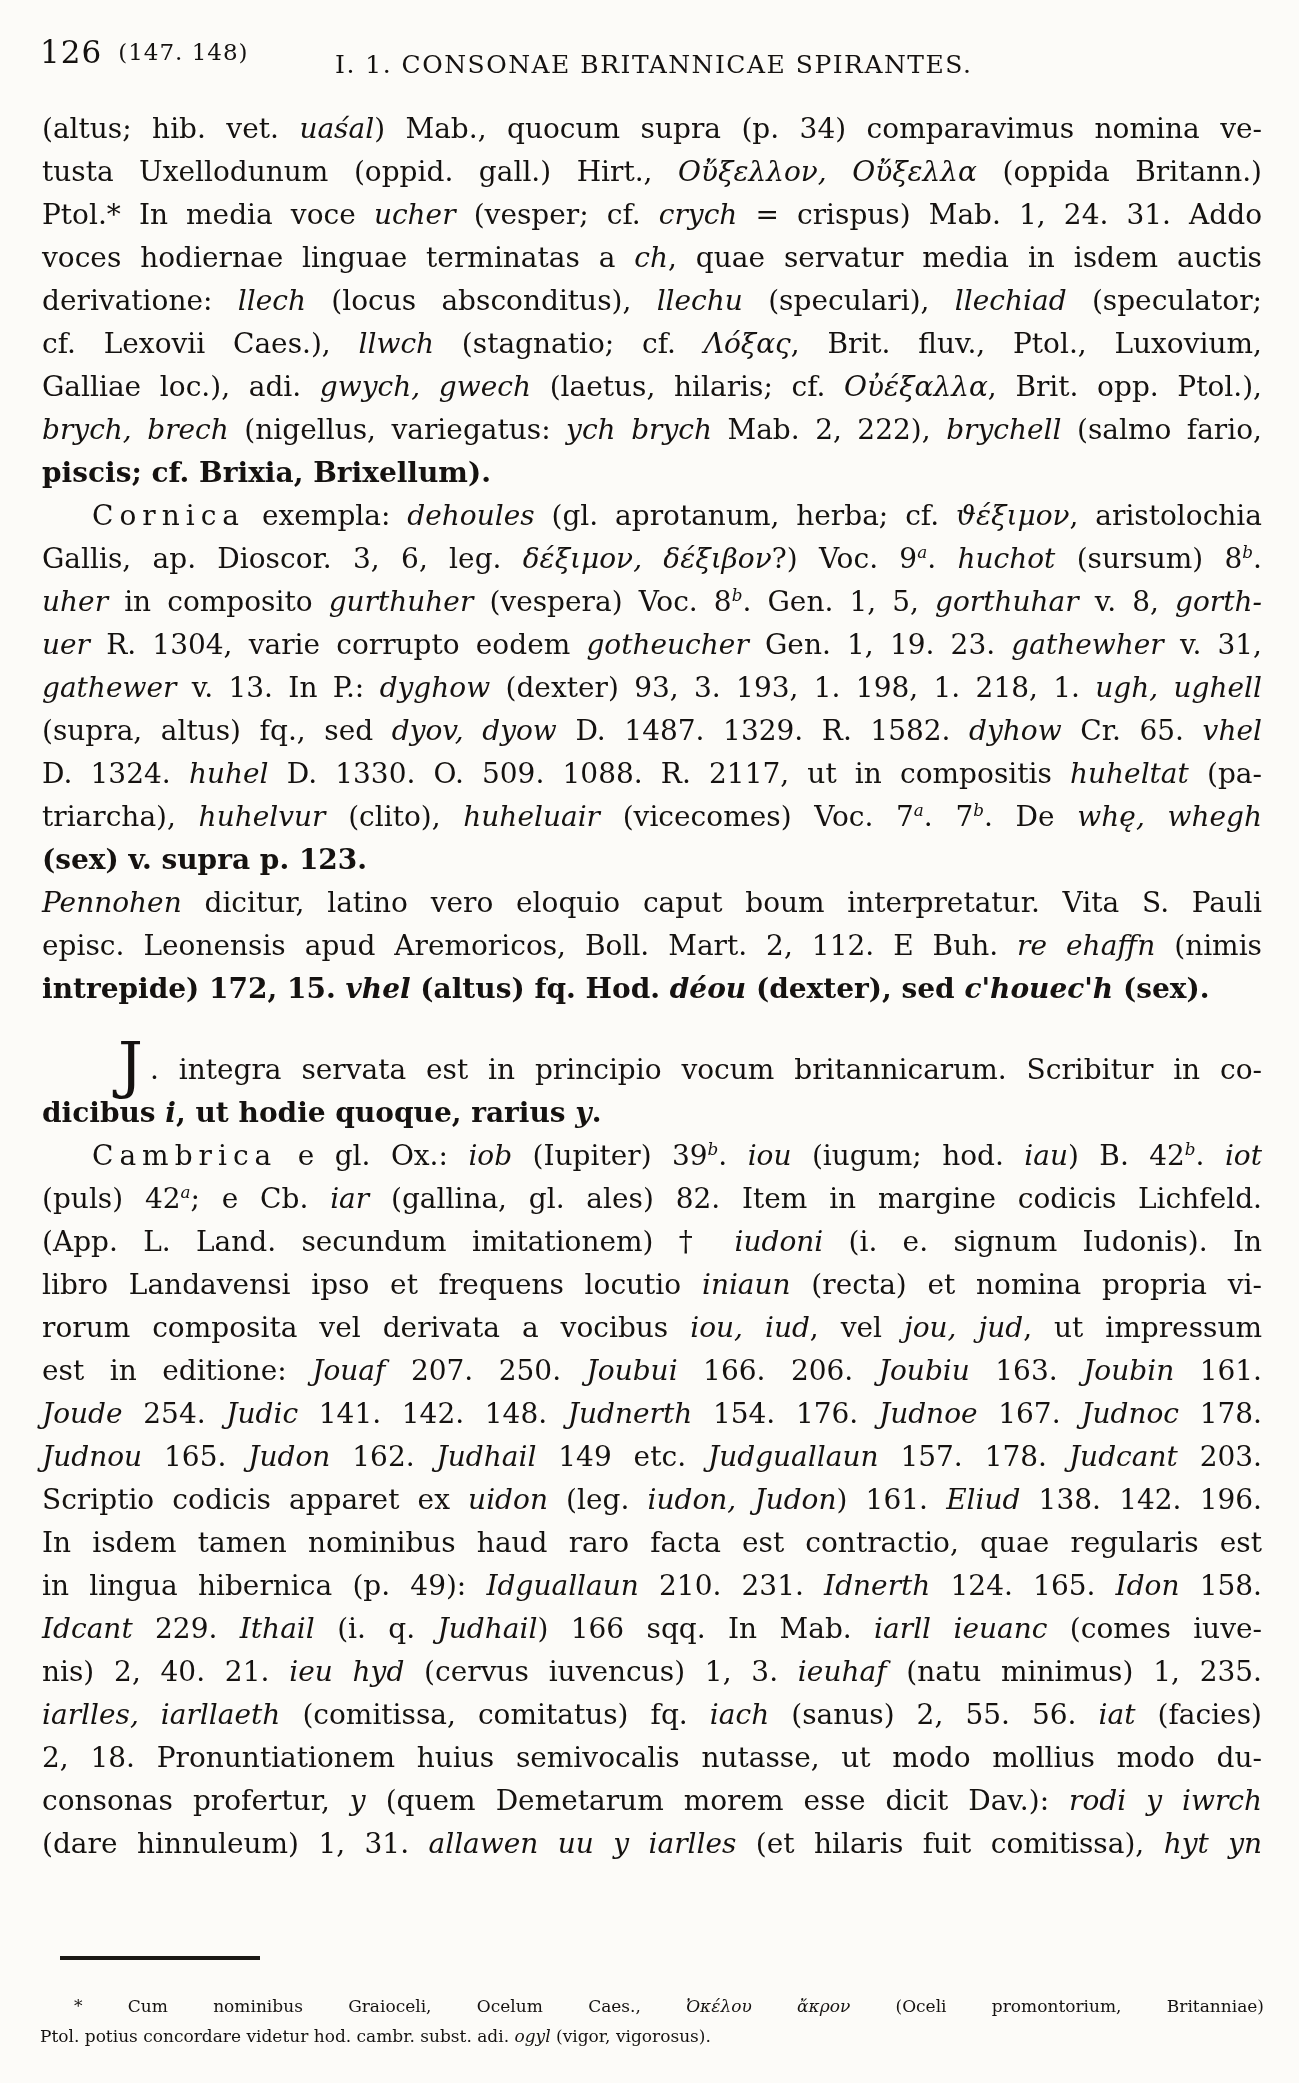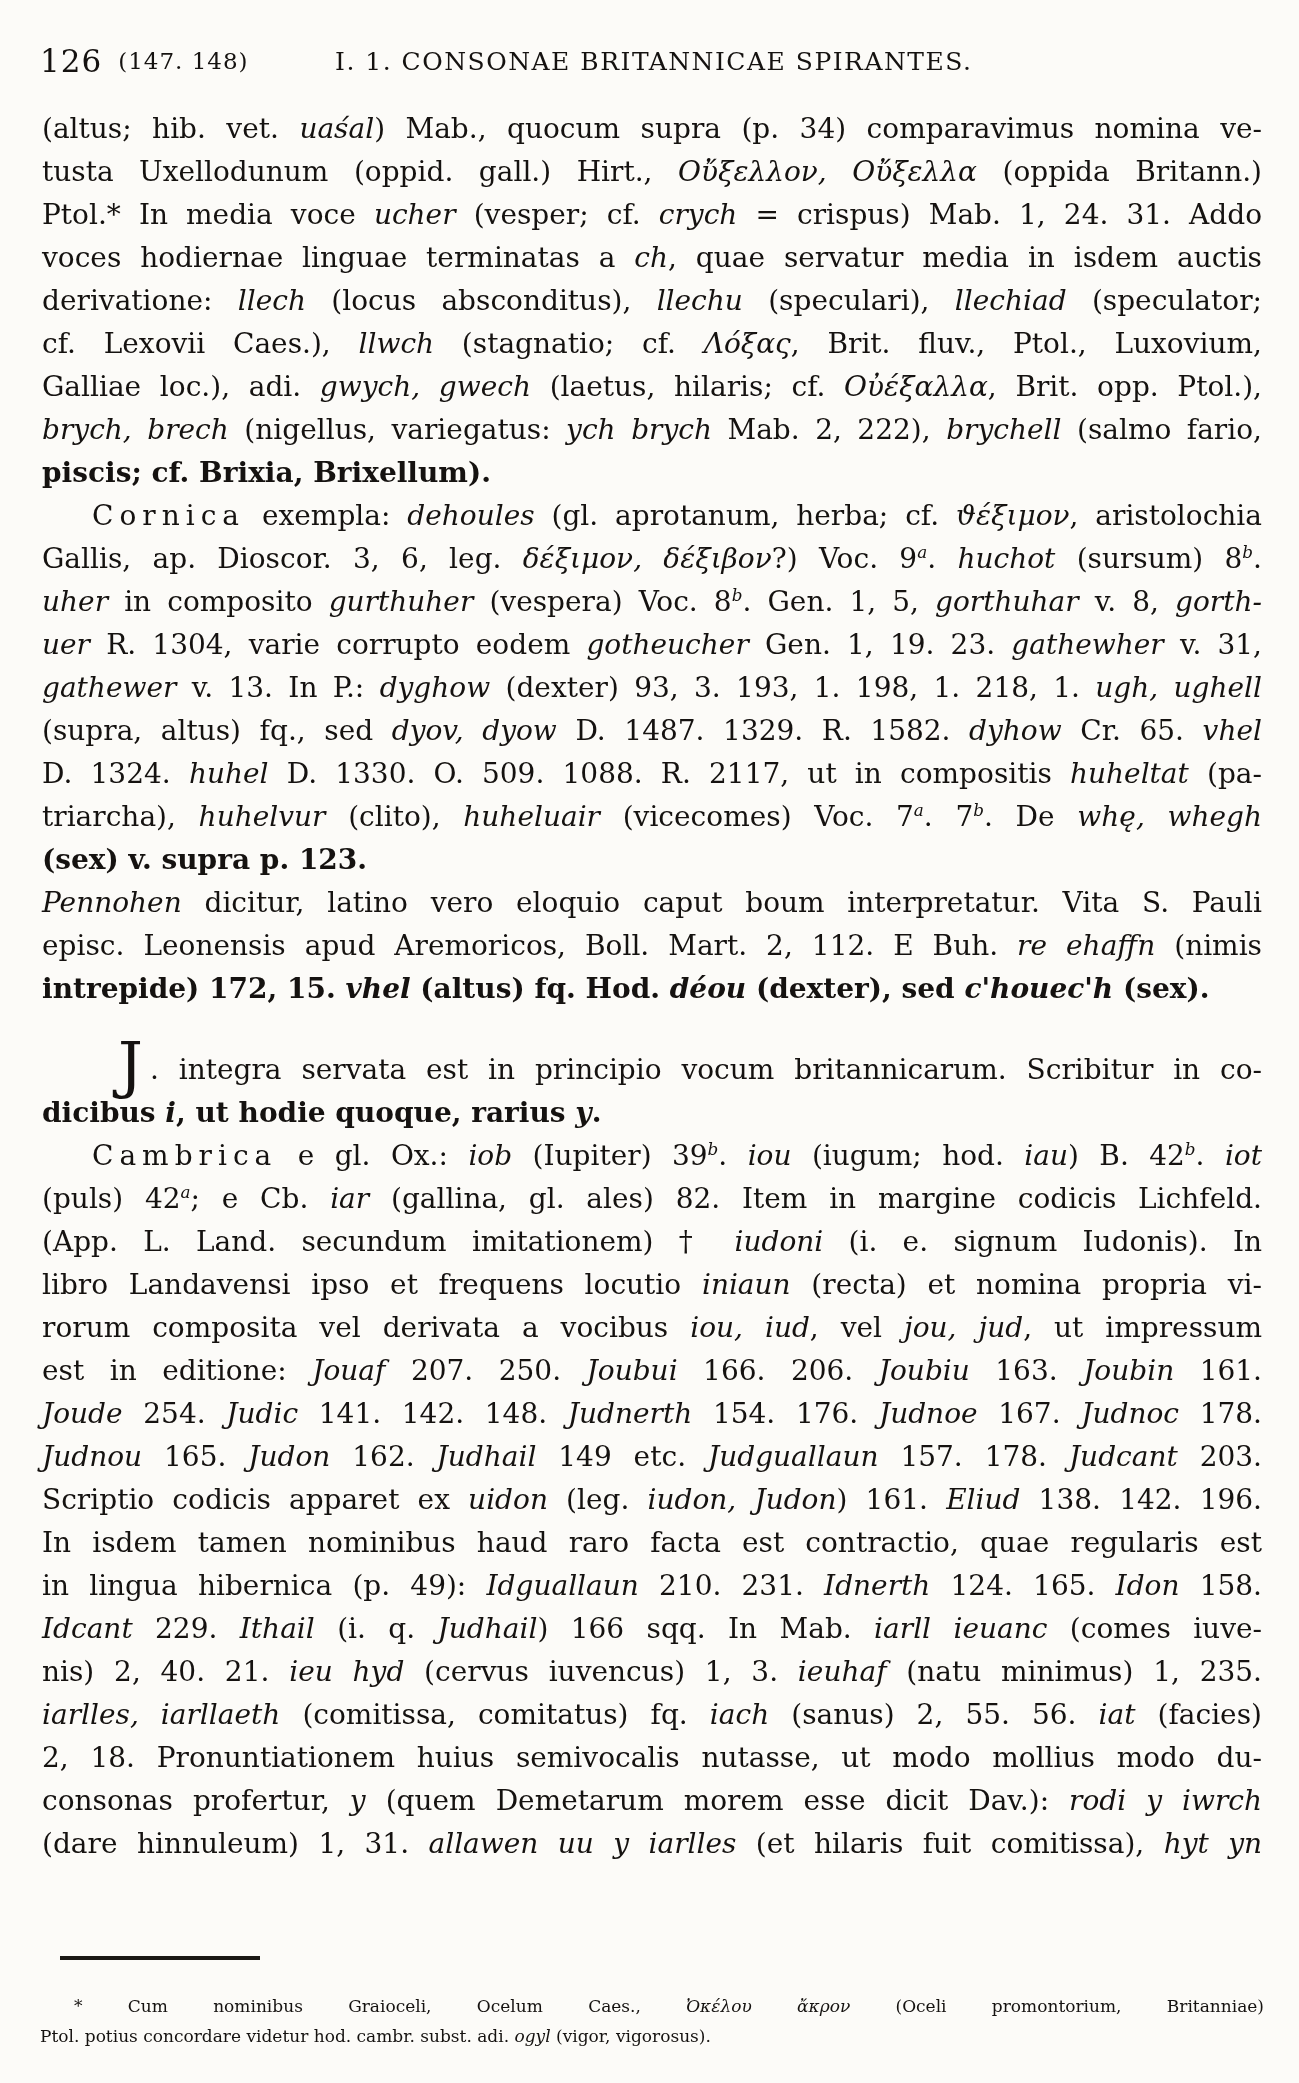--- a/index.html
+++ b/index.html
@@ -6,24 +6,24 @@
   .page {
     position:relative;
     width:1299px;
     height:2083px;
     background:#fcfbf8;
     font-family:"DejaVu Serif","Liberation Serif",serif;
     color:#151210;
     overflow:hidden;
   }
   
-  .header { position:absolute; top:34px; left:40px; width:1222px; height:40px;margin-top:9px; }
+  .header { position:absolute; top:34px; left:40px; width:1222px; height:40px; }
   .pagenum { font-size:31px; letter-spacing:1px; }
   .colref  { font-size:23px; margin-left:16px; vertical-align:3px; letter-spacing:1px; }
-  .runtitle{ position:absolute; left:295px; top:4px; font-size:25px; letter-spacing:1.5px; white-space:nowrap; }
+  .runtitle{ position:absolute; left:295px; top:16px; font-size:25px; letter-spacing:1.5px; white-space:nowrap; }
 
   
   .bodytext {
     position:absolute; left:42px; top:107px; width:1220px;
     font-size:28px;
   }
   .para { margin:0; }
   .para.gap { margin-top:38px; }
   .line {
     position:relative;

